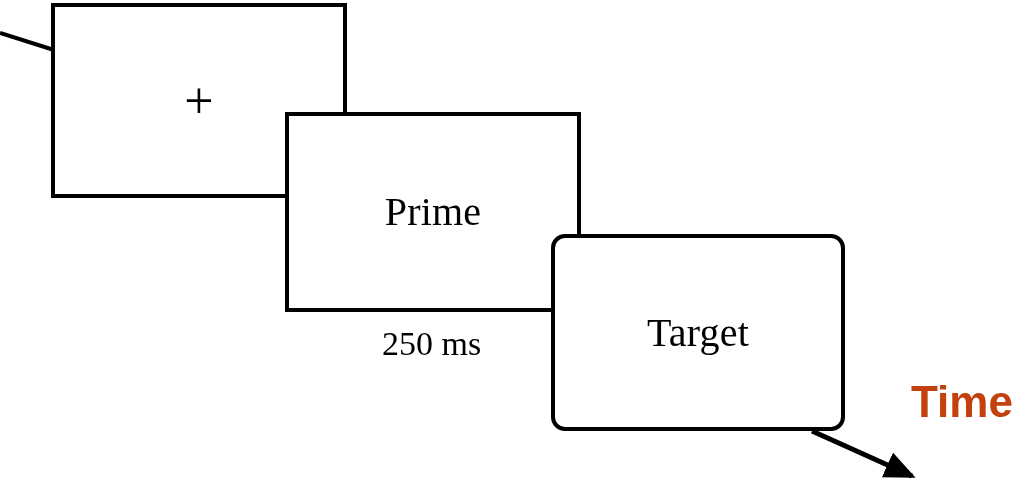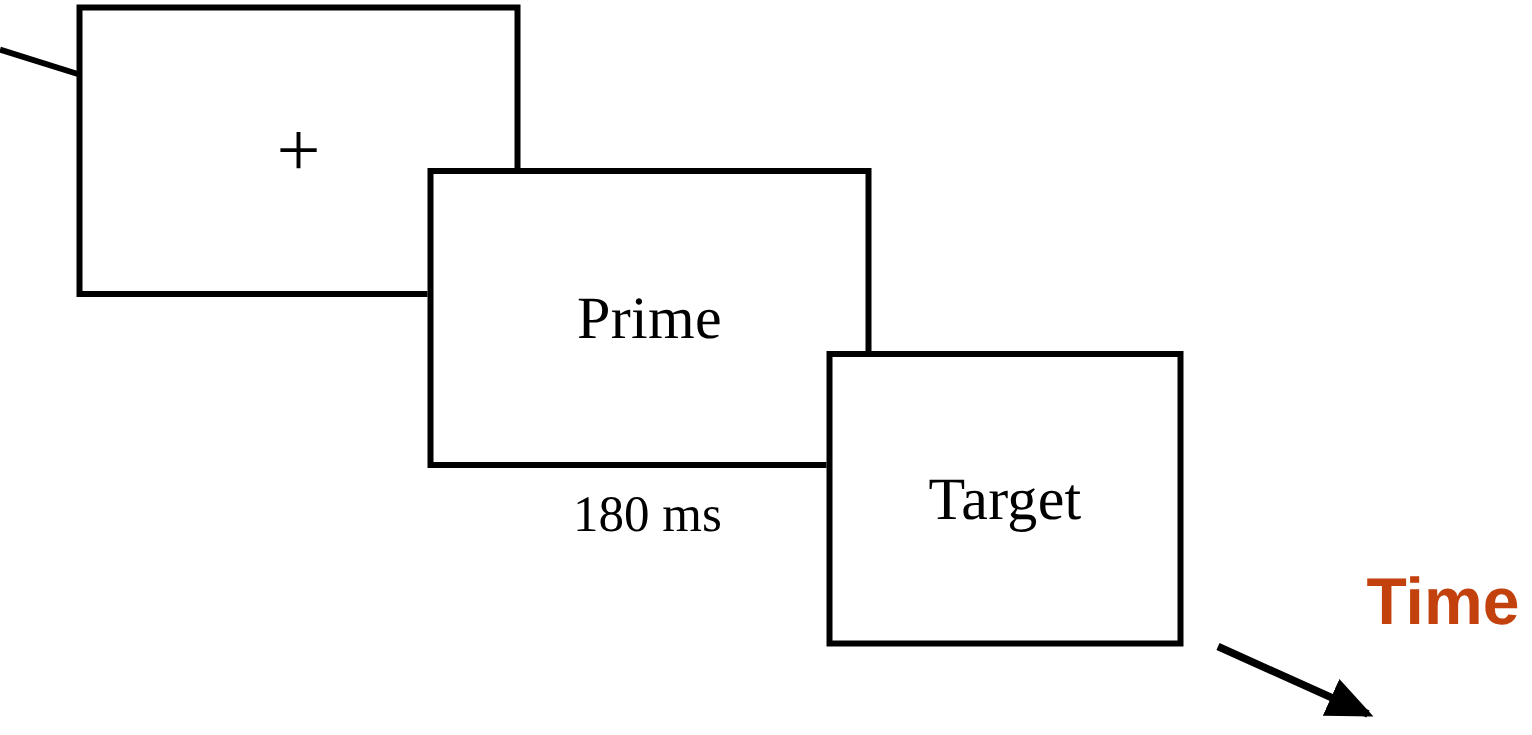--- a/index.html
+++ b/index.html
@@ -77,32 +77,32 @@
 <div id="stage">
 
   <div class="screen-box" id="box-fixation" style="left:51px; top:3px; width:296px; height:195px;">
     <span class="fixation">+</span>
   </div>
 
   <div class="screen-box" id="box-prime" style="left:285px; top:112px; width:296px; height:200px;">
     <span class="screen-label">Prime</span>
   </div>
 
-  <div class="screen-box" id="box-target" style="left:551px; top:234px; width:238px; height:197px;">
+  <div class="screen-box" id="box-target" style="left:551px; top:234px; width:294px; height:197px;border-radius:14px;">
     <span class="screen-label">Target</span>
   </div>
 
   <svg class="layer" id="lines-layer" viewBox="0 0 1021 490">
     <defs>
       <marker id="arrowhead" markerWidth="7" markerHeight="7" refX="5.4" refY="3.1" orient="auto" markerUnits="strokeWidth">
         <path d="M 0 0.4 L 6.2 3.1 L 0 5.8 z" fill="#000000"></path>
       </marker>
     </defs>
     <line x1="0" y1="33" x2="54" y2="50" stroke="#000000" stroke-width="4"></line>
     <line x1="812" y1="431" x2="912" y2="476" stroke="#000000" stroke-width="5" marker-end="url(#arrowhead)"></line>
   </svg>
 
 
-  <div class="duration-label" style="left:382px; top:327px;">180 ms</div>
+  <div class="duration-label" style="left:382px; top:327px;">250 ms</div>
 
   <div class="axis-label" style="left:911px; top:380px;">Time</div>
 
 </div>
 
 </body></html>

